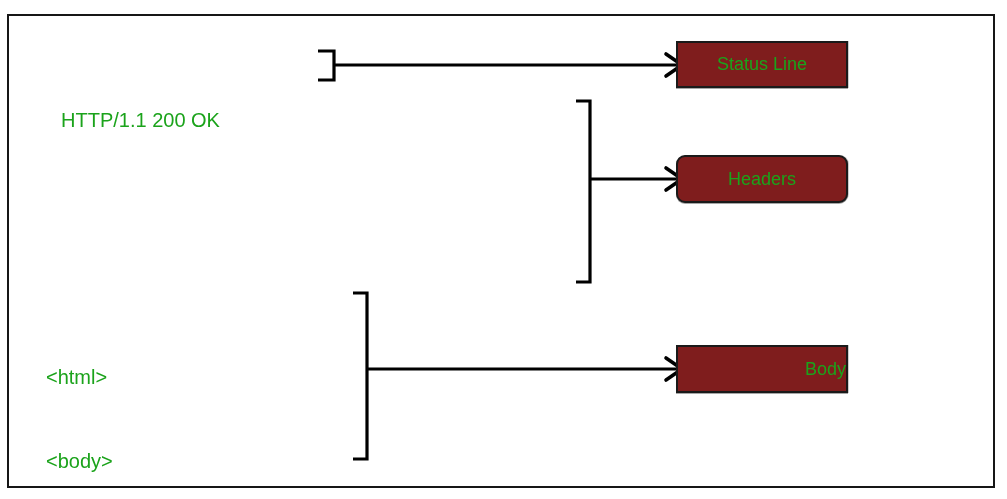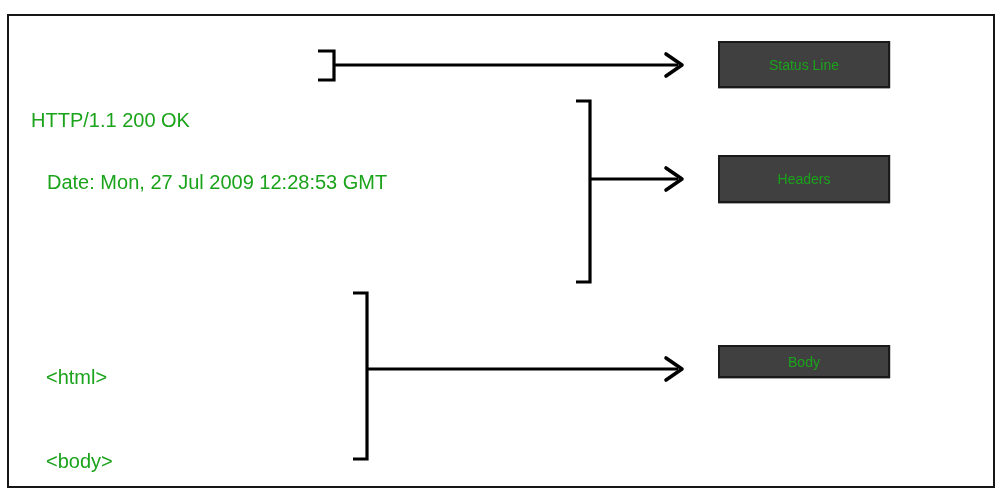--- a/index.html
+++ b/index.html
@@ -21,21 +21,21 @@
     background: #ffffff;
   }
   .connectors {
     position: absolute;
     left: 0; top: 0;
     width: 1007px; height: 499px;
     pointer-events: none;
   }
   .status-text {
     position: absolute;
-    left: 31px; top: 55px;
+    left: 61px; top: 55px;
     font-size: 20px;
     line-height: 26px;
     color: var(--green);
     white-space: pre;
   }
   .headers-text {
     position: absolute;
     left: 47px; top: 112px;
     font-size: 20px;
     line-height: 28px;
@@ -45,47 +45,46 @@
   .body-text {
     position: absolute;
     left: 46px; top: 307px;
     font-size: 20px;
     line-height: 28px;
     color: var(--green);
     white-space: pre;
   }
   .label-box {
     position: absolute;
-    left: 718px;
+    left: 676px;
     width: 172px;
     border: 2px solid #1a1a1a;
     box-shadow: 0 1px 0 rgba(0,0,0,0.35), 1px 0 0 rgba(0,0,0,0.2);
-    background: #404040;
+    background: #7f1d1d;
     display: flex;
     align-items: center;
     justify-content: center;
-    font-size: 14px;
+    font-size: 18px;
     color: var(--green);
   }
   .label-box.status { top: 41px;  height: 47px; }
-  .label-box.headers { top: 155px; height: 48px; }
-  .label-box.body { top: 345px; height: 33px; }
+  .label-box.headers { top: 155px; height: 48px; border-radius: 9px; }
+  .label-box.body { top: 345px; height: 48px; justify-content: flex-end; }
 </style>
 </head>
 <body>
 
 <div class="canvas">
   <div class="frame"></div>
 
   <div class="status-text">
     <div>HTTP/1.1 200 OK</div>
   </div>
 
   <div class="headers-text">
-    <div>Date: Mon, 27 Jul 2009 12:28:53 GMT</div>
     
     
   </div>
 
   <div class="body-text">
     <div>&lt;html&gt;</div>
     <div>&lt;body&gt;</div>
     
     
     

